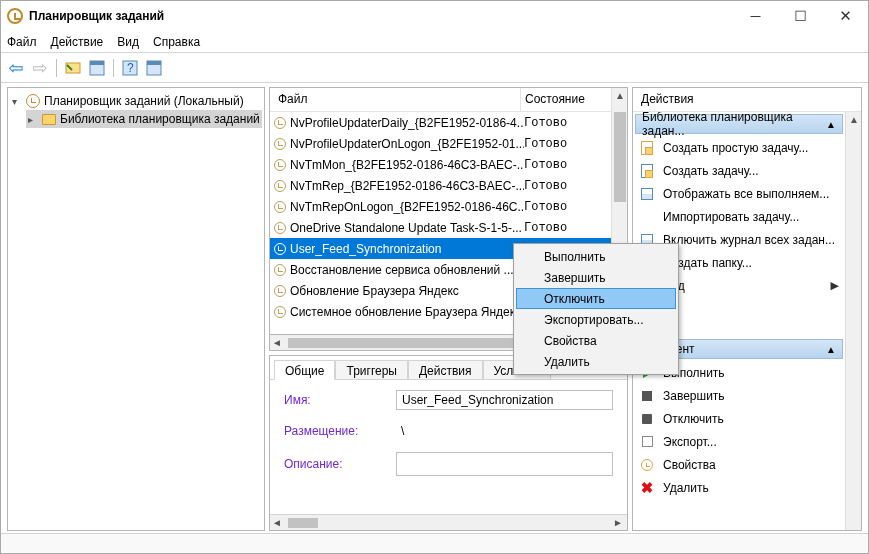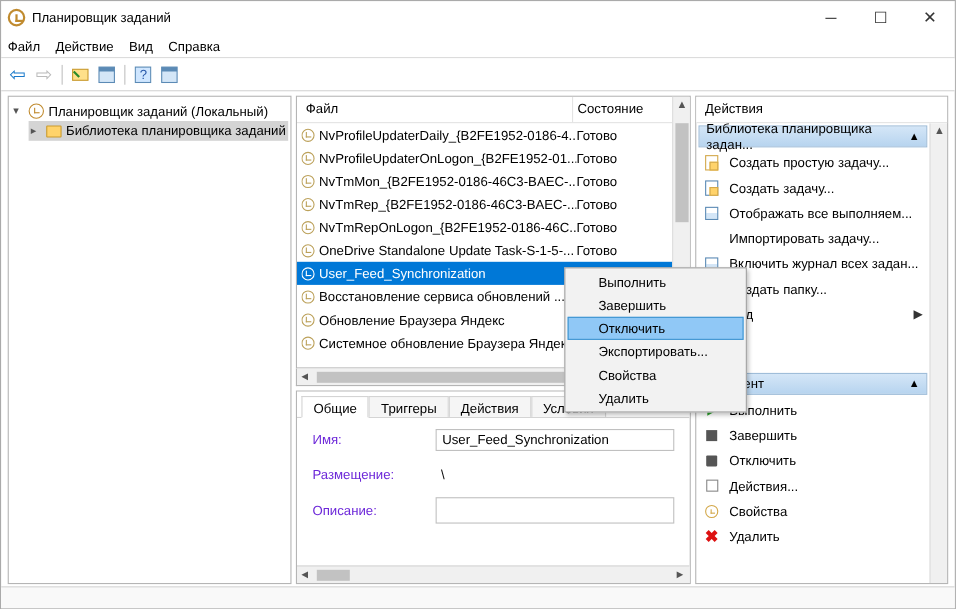--- a/index.html
+++ b/index.html
@@ -1,20 +1,20 @@
 <!DOCTYPE html>
 <html><head>
 <meta charset="utf-8">
 <style>
   * { box-sizing: border-box; margin:0; padding:0; font-family: "Segoe UI", Tahoma, sans-serif; font-size:12px; }
   body { width:869px; height:554px; background:#fff; overflow:hidden; border:1px solid #aaa; position:relative; }
   .titlebar { height:30px; display:flex; align-items:center; padding:0 0 0 6px; }
   .title-icon { width:16px; height:16px; border:2px solid #c08b2f; border-radius:50%; position:relative; margin-right:6px; }
   .title-icon::after { content:""; position:absolute; width:5px; height:5px; border-left:2px solid #c08b2f; border-bottom:2px solid #c08b2f; top:3px; left:5px; }
-  .title-text { flex:1; }
+  .title-text { flex:1;font-weight:bold; }
   .winbtns { display:flex; height:100%; }
   .winbtn { width:45px; display:flex; align-items:center; justify-content:center; font-size:14px; color:#333; }
   .winbtn.close { font-size:15px; }
   .menubar { height:22px; display:flex; align-items:center; padding:0 6px; gap:14px; border-bottom:1px solid #d4d4d4; }
   .menubar span { color:#000; }
   .toolbar { height:30px; display:flex; align-items:center; padding:0 4px; gap:2px; border-bottom:1px solid #d4d4d4; background:#fff; }
   .tbtn { width:22px; height:22px; display:flex; align-items:center; justify-content:center; border:1px solid transparent; position:relative;}
   .tbtn.sep { width:1px; background:#c0c0c0; margin:0 3px; border:none; height:18px;}
   .arrow { font-size:18px; line-height:1; }
   .arrow.left { color:#1979ca; }
@@ -29,21 +29,21 @@
   .tree-clock::after{ content:""; position:absolute; width:4px; height:4px; border-left:1.5px solid #c08b2f; border-bottom:1.5px solid #c08b2f; top:3px; left:4px;}
   .tree-folder { display:inline-block; width:14px; height:11px; background:#ffd36b; border:1px solid #c99a2e; border-radius:1px; }
   .middle { flex:1; display:flex; flex-direction:column; margin:4px 2px 2px 2px; min-width:0;}
   .tasklist-wrap { display:flex; border:1px solid #b5b5b5; background:#fff; height:248px; }
   .tasklist { flex:1; overflow:hidden; position:relative;}
   .tasklist-header { display:flex; height:24px; border-bottom:1px solid #e3e3e3; background:#fff; }
   .th-file { width:250px; padding:4px 8px; text-align:left;}
   .th-state { width:80px; padding:4px 4px; text-align:left; border-left:1px solid #e3e3e3;}
   .task-row { display:flex; height:21px; align-items:center; padding:0 4px; white-space:nowrap;}
   .task-row .file { width:250px; overflow:hidden; text-overflow:ellipsis; display:flex; align-items:center; gap:4px;}
-  .task-row .state { width:80px; overflow:hidden; text-overflow:ellipsis;}
+  .task-row .state { width:80px; overflow:hidden; text-overflow:ellipsis;font-family:Liberation Mono, monospace;}
   .task-row.selected { background:#0078d7; color:#fff; }
   .clockicon { display:inline-block; width:12px;height:12px;border-radius:50%;border:1.5px solid #bca15a;position:relative;flex-shrink:0;}
   .clockicon::after{content:"";position:absolute;width:4px;height:4px;border-left:1.5px solid #bca15a;border-bottom:1.5px solid #bca15a;top:2px;left:3px;}
   .task-row.selected .clockicon{border-color:#fff;}
   .task-row.selected .clockicon::after{border-color:#fff;}
   .minivscroll { width:16px; background:#f0f0f0; border-left:1px solid #ddd; position:relative;}
   .minivscroll .thumb { position:absolute; left:2px; width:12px; height:90px; top:24px; background:#c2c2c2;}
   .minivscroll .arrow-up,.minivscroll .arrow-down{position:absolute;left:3px;font-size:10px;color:#555;}
   .minivscroll .arrow-up{top:2px;} .minivscroll .arrow-down{bottom:2px;}
   .hscroll { height:16px; background:#f0f0f0; border:1px solid #b5b5b5; border-top:none; display:flex; align-items:center; justify-content:flex-start; padding:0 2px; position:relative;}
@@ -347,21 +347,21 @@
         <div class="act-row">
             <span class="act-icon">
               <span class="ai-disable"></span>
             </span>
             <span>Отключить</span>
           </div>
         <div class="act-row">
             <span class="act-icon">
               <span class="ai-export"></span>
             </span>
-            <span>Действия...</span>
+            <span>Экспорт...</span>
           </div>
         <div class="act-row">
             <span class="act-icon">
               <span class="ai-prop"></span>
             </span>
             <span>Свойства</span>
           </div>
         <div class="act-row">
             <span class="act-icon ai-delete">✖</span>
             <span>Удалить</span>

